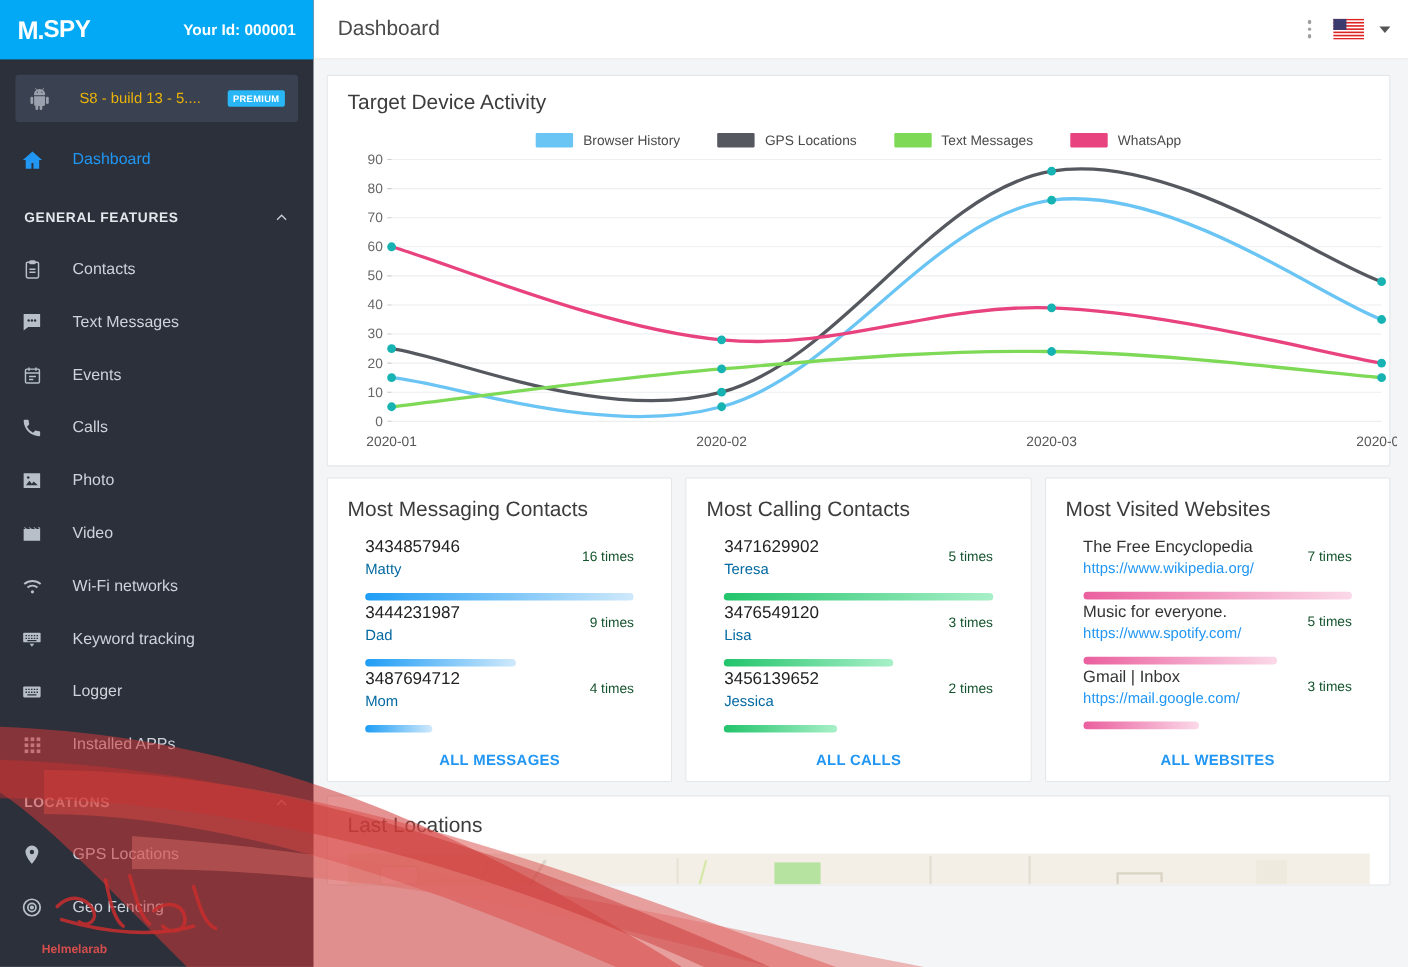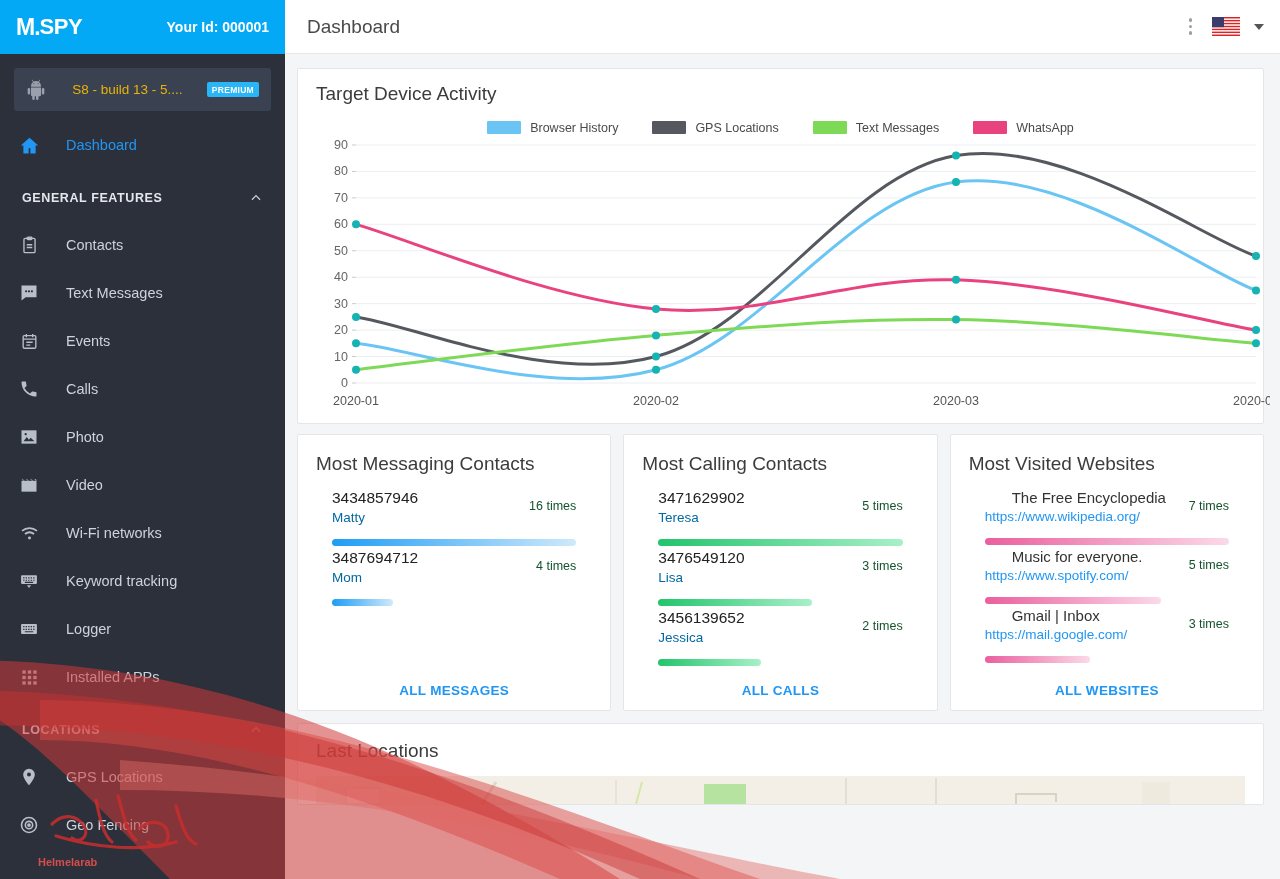--- a/index.html
+++ b/index.html
@@ -93,21 +93,21 @@
   .legend-swatch { width: 34px; height: 13px; border-radius: 1px; }
   .chart-wrap { position: relative; height: 280px; }
 
   
   .cards-row { display: flex; gap: 12px; margin-top: 10px; }
   .stat-card { flex: 1; padding: 18px 18px 12px 18px; display: flex; flex-direction: column; }
   .stat-list { margin-top: 14px; padding: 0 16px; }
   .stat-row { margin-bottom: 3px; }
   .stat-head { display: flex; justify-content: space-between; align-items: flex-start; }
   .stat-primary { font-size: 15.5px; color: #222; }
-  .stat-primary.web { font-size: 15px; color: #333; margin-left: 27px; }
+  .stat-primary.web { font-size: 15px; color: #333; }
   .stat-secondary { font-size: 13.5px; color: #0369a1; margin-top: 3px; }
   .stat-secondary.link { color: #2196f3; }
   .stat-count { font-size: 12.5px; color: #14532d; white-space: nowrap; padding-top: 10px; }
   .bar { height: 7px; border-radius: 4px; margin-top: 14px; }
   .bar-blue { background: linear-gradient(90deg,#1e9df5 0%,#cfe9fb 100%); }
   .bar-green { background: linear-gradient(90deg,#22c46b 0%,#a8f0c8 100%); }
   .bar-pink { background: linear-gradient(90deg,#ea5f9e 0%,#fbd9e8 100%); }
   .card-link {
     margin-top: auto; text-align: center; color: #2196f3; font-size: 13.5px;
     font-weight: bold; letter-spacing: 0.3px; padding-top: 14px; cursor: pointer;
@@ -420,20 +420,30 @@
                     <div class="stat-primary">3434857946</div>
                     <div class="stat-secondary">Matty</div>
                   </div>
                   <div class="stat-count">16 times</div>
                 </div>
                 <div class="bar bar-blue" style="width: 100%;"></div>
               </div>
               <div class="stat-row">
                 <div class="stat-head">
                   <div>
+                    <div class="stat-primary">3444231987</div>
+                    <div class="stat-secondary">Dad</div>
+                  </div>
+                  <div class="stat-count">9 times</div>
+                </div>
+                <div class="bar bar-blue" style="width: 56%;"></div>
+              </div>
+              <div class="stat-row">
+                <div class="stat-head">
+                  <div>
                     <div class="stat-primary">3487694712</div>
                     <div class="stat-secondary">Mom</div>
                   </div>
                   <div class="stat-count">4 times</div>
                 </div>
                 <div class="bar bar-blue" style="width: 25%;"></div>
               </div>
             </div>
           <div class="card-link">ALL MESSAGES</div>
         </div>

